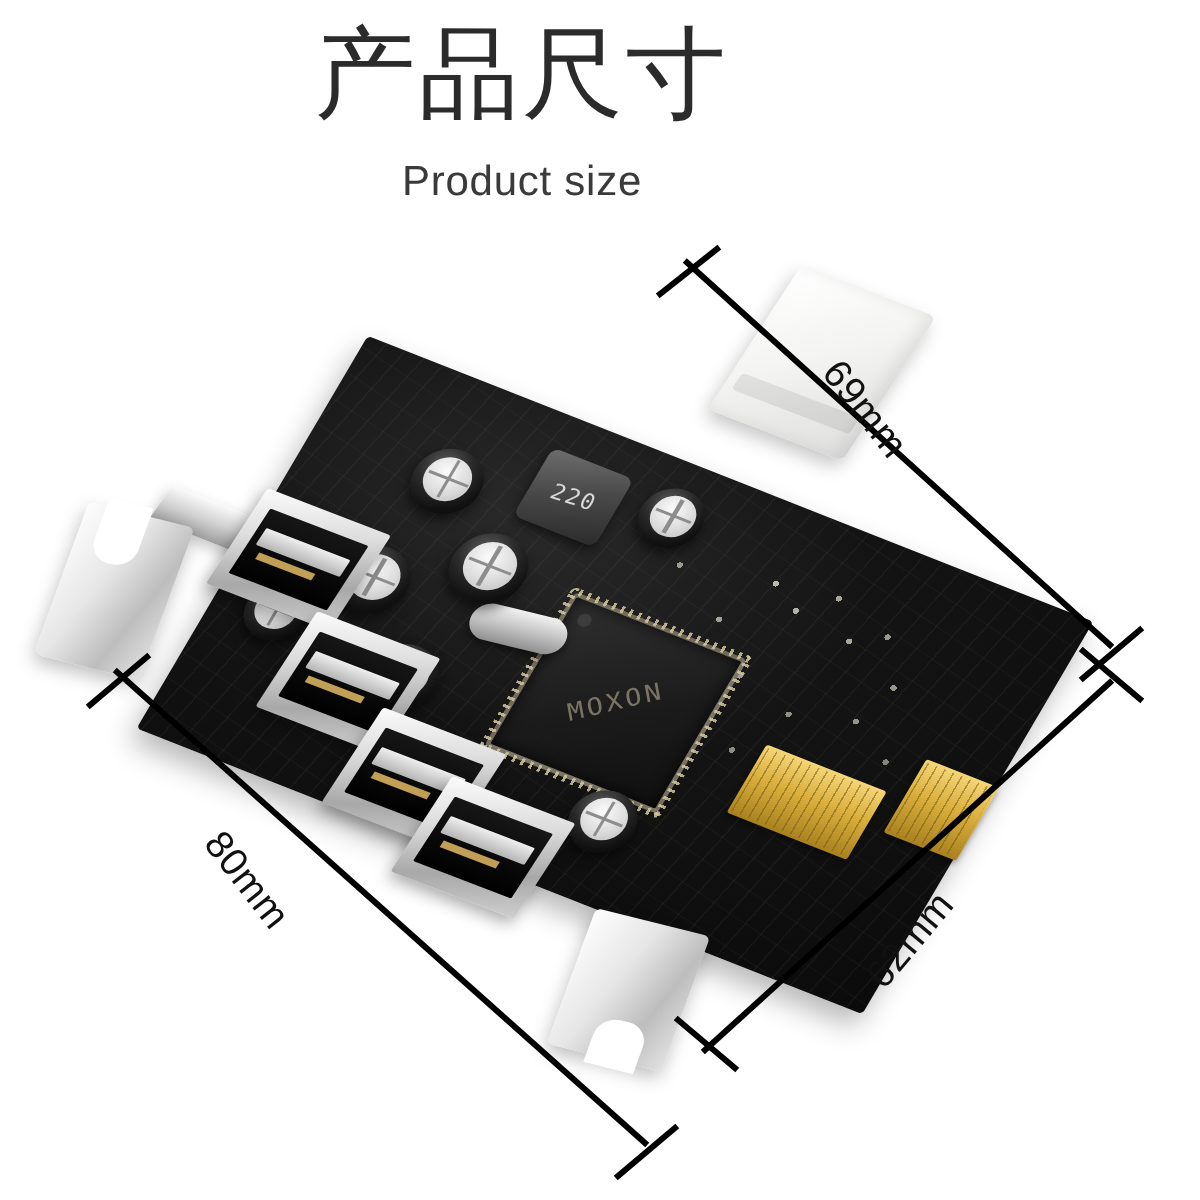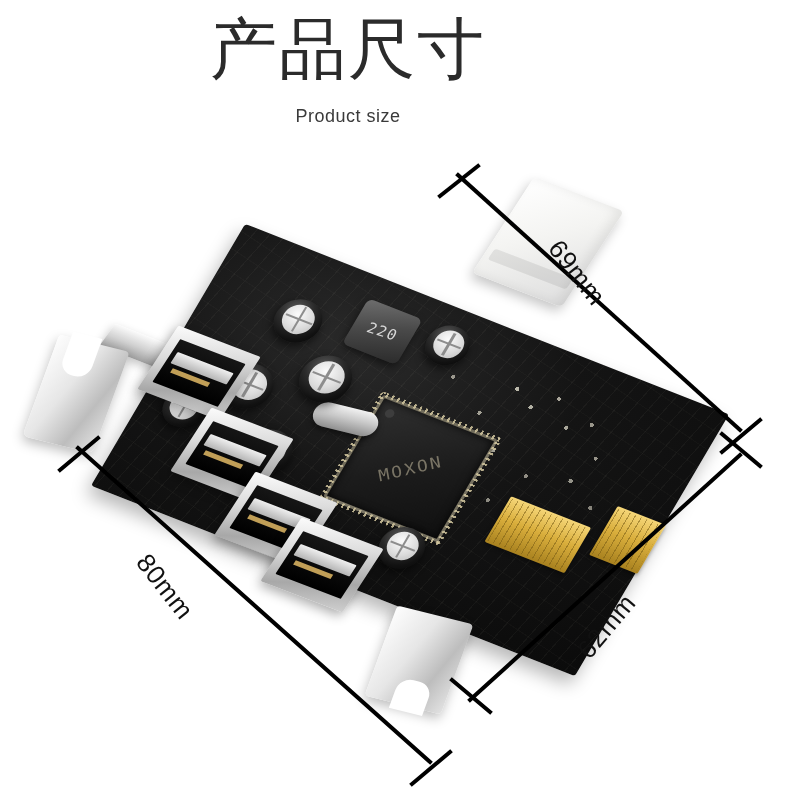--- a/index.html
+++ b/index.html
@@ -17,21 +17,21 @@
   .header{position:absolute;left:0;top:0;width:696px;text-align:center;}
   .title-cn{
     font-size:67px;line-height:1;
     letter-spacing:2px;
     color:#2b2b2b;
     font-weight:400;
     margin-top:16px;
     font-family:"DejaVu Sans","Liberation Sans",sans-serif;
   }
   .title-en{
-    font-size:18px;line-height:1;
+    font-size:28px;line-height:1;
     color:#3a3a3a;
     font-weight:400;
     margin-top:24px;
     letter-spacing:0.5px;
   }
 
   
   .photo{position:absolute;left:0;top:0;width:800px;height:800px;}
 
   

